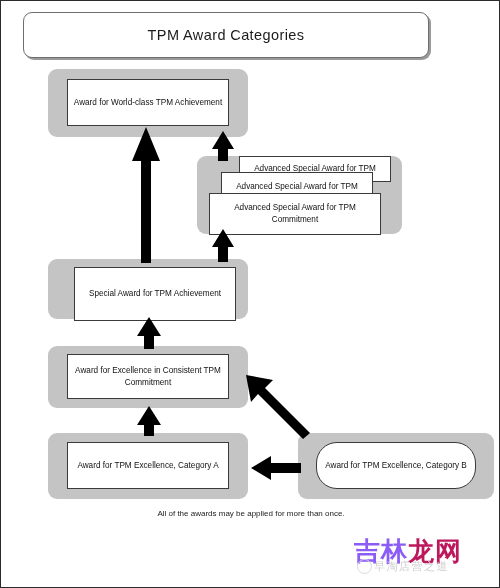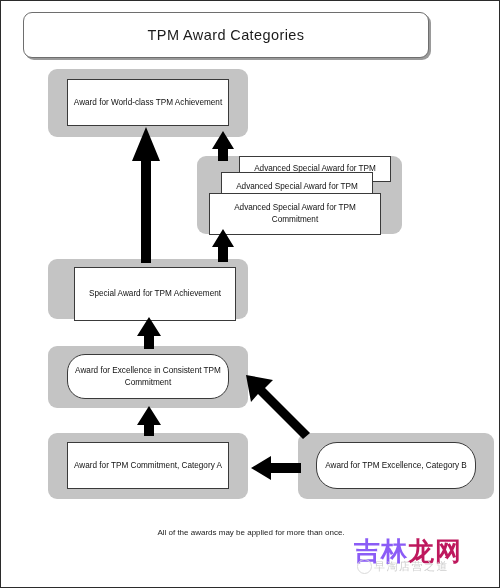--- a/index.html
+++ b/index.html
@@ -72,37 +72,37 @@
 
   #shell-adv     { left: 196px; top: 155px; width: 205px; height: 78px; }
   #node-adv-1    { left: 238px; top: 155px; width: 152px; height: 26px; }
   #node-adv-2    { left: 220px; top: 171px; width: 152px; height: 29px; }
   #node-adv-3    { left: 208px; top: 192px; width: 172px; height: 42px; }
 
   #shell-special { left: 47px;  top: 258px; width: 200px; height: 60px; }
   #node-special  { left: 66px;  top: 266px; width: 162px; height: 54px; margin-left: 7px; }
 
   #shell-excel   { left: 47px;  top: 345px; width: 200px; height: 62px; }
-  #node-excel    { left: 66px;  top: 353px; width: 162px; height: 45px; border-radius: 18px; }
+  #node-excel    { left: 66px;  top: 353px; width: 162px; height: 45px; }
 
   #shell-cata    { left: 47px;  top: 432px; width: 200px; height: 66px; }
   #node-cata     { left: 66px;  top: 441px; width: 162px; height: 47px; }
 
   #shell-catb    { left: 297px; top: 432px; width: 196px; height: 66px; }
   #node-catb     { left: 315px; top: 441px; width: 160px; height: 47px; border-radius: 21px; }
 
   
   .arrow { position: absolute; }
   .arrow svg { display: block; }
 
   
   .caption {
     position: absolute;
     left: 0;
-    top: 527px;
+    top: 508px;
     width: 500px;
     text-align: center;
     font-size: 8px;
     color: #1b1b1b;
   }
 
   
   .watermark {
     position: absolute;
     left: 353px;
@@ -172,21 +172,21 @@
     <span class="node-label">Special Award for TPM Achievement</span>
   </div>
 
   <div class="shell" id="shell-excel"></div>
   <div class="node" id="node-excel">
     <span class="node-label">Award for Excellence in Consistent TPM Commitment</span>
   </div>
 
   <div class="shell" id="shell-cata"></div>
   <div class="node" id="node-cata">
-    <span class="node-label">Award for TPM Commitment, Category A</span>
+    <span class="node-label">Award for TPM Excellence, Category A</span>
   </div>
 
   <div class="shell" id="shell-catb"></div>
   <div class="node" id="node-catb">
     <span class="node-label">Award for TPM Excellence, Category B</span>
   </div>
 
   <div class="arrow" style="left:128px; top:126px;">
     <svg width="36" height="136" viewBox="0 0 36 136">
       <polygon points="17,0 31,34 22,34 22,136 12,136 12,34 3,34" fill="#000000"></polygon>

